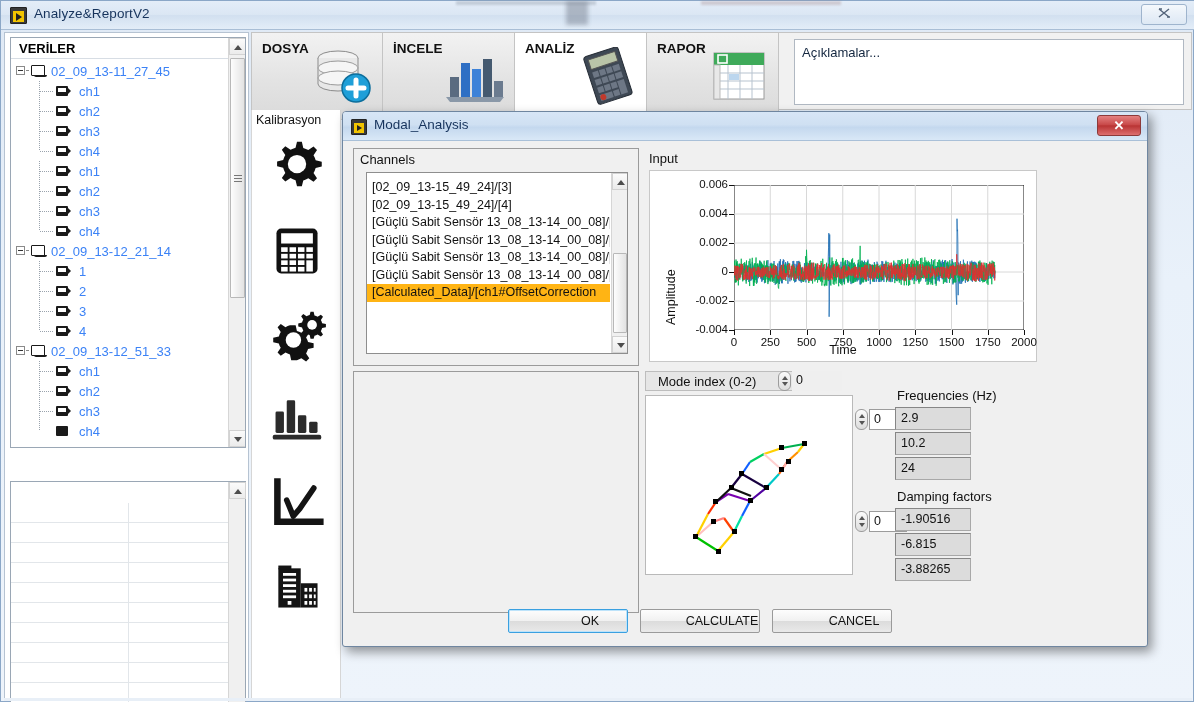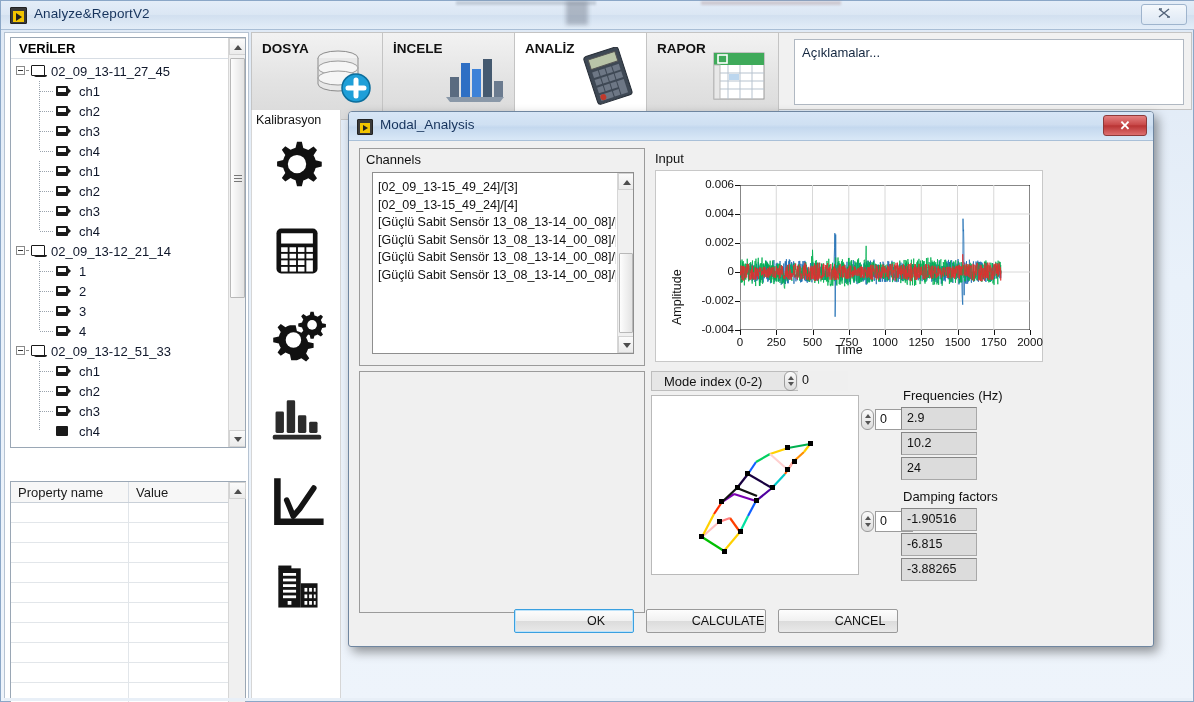--- a/index.html
+++ b/index.html
@@ -74,21 +74,21 @@
   .tree-header {
     font-weight: bold; font-size: 13px; color: #000;
     padding: 3px 0 2px 8px; border-bottom: 1px solid #d7dde4;
   }
   .tree-scroll {
     position: absolute; left: 0; top: 23px; right: 18px; bottom: 0;
     overflow: hidden;
   }
   .tnode {
     position: relative; height: 20px; line-height: 20px;
-    font-size: 13px; color: #0f172a; white-space: nowrap;
+    font-size: 13px; color: #3b82f6; white-space: nowrap;
   }
   .tnode.group { padding-left: 21px; }
   .tnode.child { padding-left: 47px; }
   .tnode .lbl { vertical-align: middle; }
   .exp-box {
     position: absolute; left: 5px; top: 5px; width: 9px; height: 9px;
     border: 1px solid #8a8a8a; background: #fff;
   }
   .exp-box::before {
     content: ""; position: absolute; left: 1px; top: 3px; width: 5px; height: 1px; background: #333;
@@ -204,21 +204,20 @@
   .rail-title { font-size: 12.5px; color: #111; padding: 3px 0 0 4px; }
   .rail-item { position: relative; width: 90px; height: 84px; cursor: pointer; }
 
   
   .dlg {
     position: absolute; left: 341px; top: 110px; width: 806px; height: 536px;
     background: #f0f0f0;
     border: 1px solid #6f86a0;
     border-radius: 4px 4px 3px 3px;
     box-shadow: 4px 5px 11px rgba(0,0,0,0.40);
-    margin-left: 6px;
   }
   .dlg-title {
     position: absolute; left: 0; top: 0; right: 0; height: 29px;
     background: linear-gradient(to bottom,#d7e6f6 0%,#cfe0f2 45%,#c4d8ee 55%,#d9e8f7 100%);
     border-bottom: 1px solid #a9c0d8;
     border-radius: 3px 3px 0 0;
   }
   .dlg-icon {
     position: absolute; left: 8px; top: 7px; width: 16px; height: 16px;
     background: #3a3a3a; border: 1px solid #222; border-radius: 1px; overflow: hidden;
@@ -421,24 +420,20 @@
           <div class="sb-thumb" style="top:20px;height:240px;">
             <div class="sb-grip"></div>
           </div>
           <div class="sb-arrow down">
               <span class="tri"></span>
             </div>
         </div>
       </div>
 
       <div class="prop-box">
-        <div class="prop-head">
-          <div class="c1">Property name</div>
-          <div class="c2">Value</div>
-        </div>
         <div class="prop-rows" id="prop-rows">
             <div class="prow">
               <div class="c1"></div>
               <div class="c2"></div>
             </div>
             <div class="prow">
               <div class="c1"></div>
               <div class="c2"></div>
             </div>
             <div class="prow">
@@ -654,20 +649,21 @@
         <div class="panel" style="left:6px; top:5px; width:286px; height:218px;">
           <div class="panel-label" style="left:6px; top:3px;">Channels</div>
           <div class="listbox" style="left:12px; top:23px; width:262px; height:182px;">
             <div id="channel-items" style="position:absolute;left:0;top:6px;right:17px;">
                 <div class="litem">[02_09_13-15_49_24]/[3]</div>
                 <div class="litem">[02_09_13-15_49_24]/[4]</div>
                 <div class="litem">[Güçlü Sabit Sensör 13_08_13-14_00_08]/[1</div>
                 <div class="litem">[Güçlü Sabit Sensör 13_08_13-14_00_08]/[2</div>
                 <div class="litem">[Güçlü Sabit Sensör 13_08_13-14_00_08]/[3</div>
                 <div class="litem">[Güçlü Sabit Sensör 13_08_13-14_00_08]/[4</div>
+                <div class="litem sel">[Calculated_Data]/[ch1#OffsetCorrection</div>
               </div>
             <div class="vscroll" style="right:0;top:0;bottom:0;width:16px;">
               <div class="sb-arrow up" style="width:16px;">
                   <span class="tri" style="left:3.5px"></span>
                 </div>
               <div class="sb-thumb" style="top:80px;height:80px;width:14px;"></div>
               <div class="sb-arrow down" style="width:16px;">
                   <span class="tri" style="left:3.5px"></span>
                 </div>
             </div>

